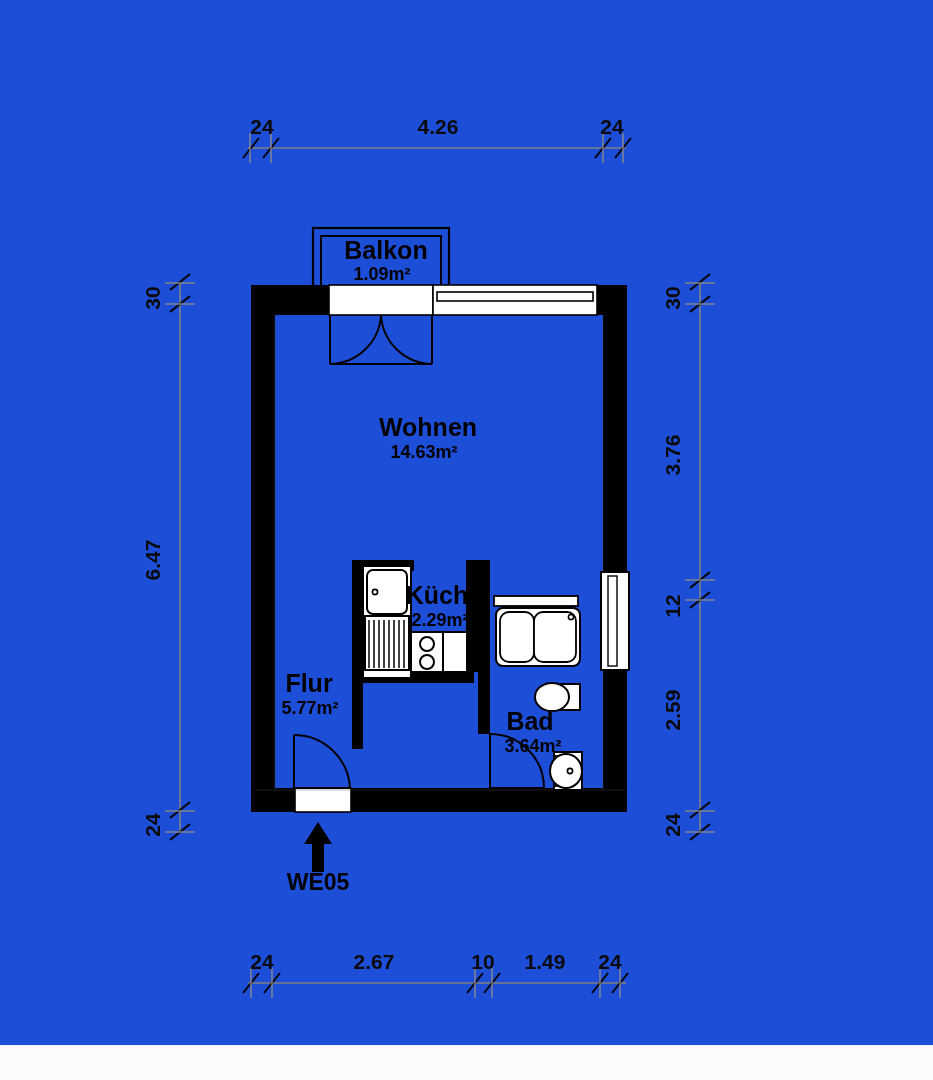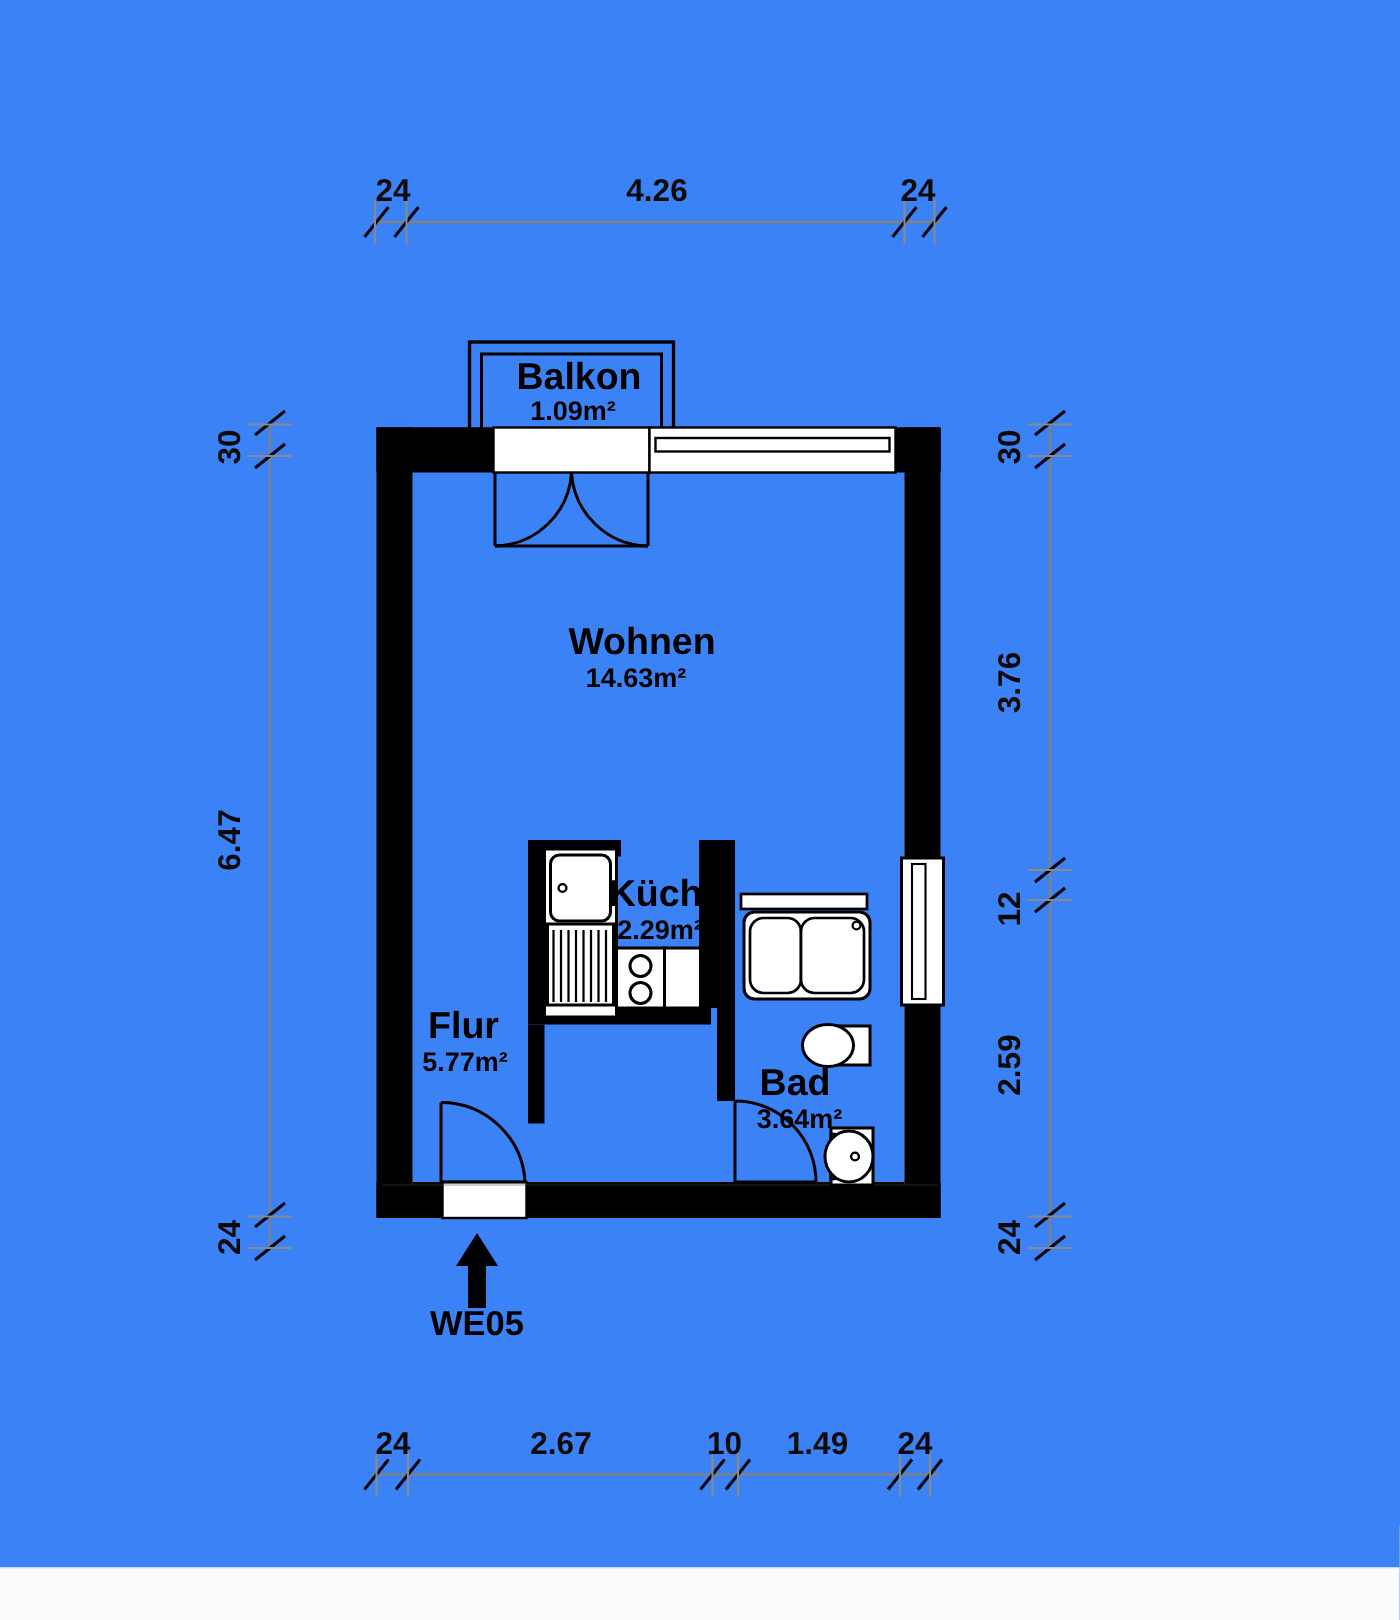--- a/index.html
+++ b/index.html
@@ -6,21 +6,21 @@
   html,body{margin:0;padding:0;}
   body{
     width:933px;height:1080px;
     background:#ffffff;
     font-family:"Liberation Sans", sans-serif;
     overflow:hidden;
     position:relative;
   }
   #sheet{
     position:absolute;left:0;top:0;width:933px;height:1080px;
-    background:#3b82f6;
+    background:#1d4ed8;
   }
   
   .page-edge{
     position:absolute;left:0;bottom:0;width:933px;height:34px;
     background:#fbfbfb;border-top:1px solid #f0f0f0;
   }
   svg{display:block;}
   .plan-svg{position:absolute;left:0;top:0;}
   text{font-family:"Liberation Sans", sans-serif;fill:#000;}
   .room-name{font-size:25px;font-weight:700;text-anchor:middle;}

